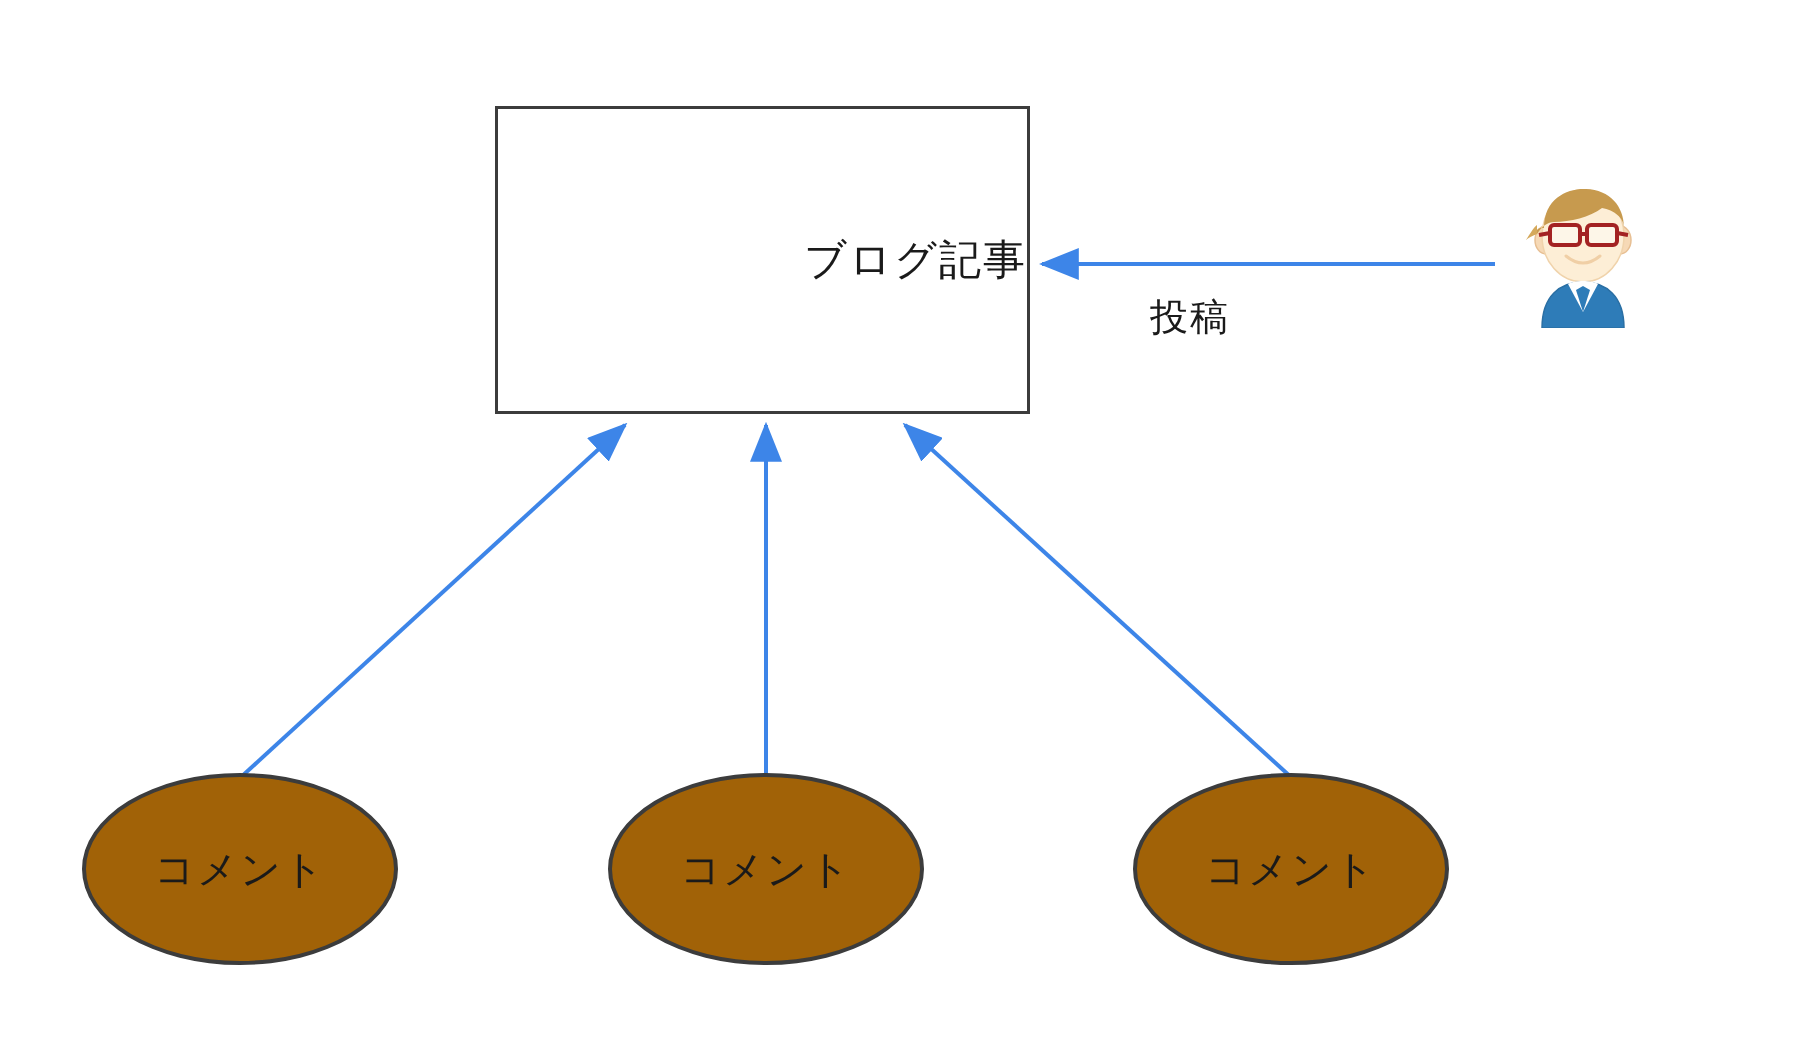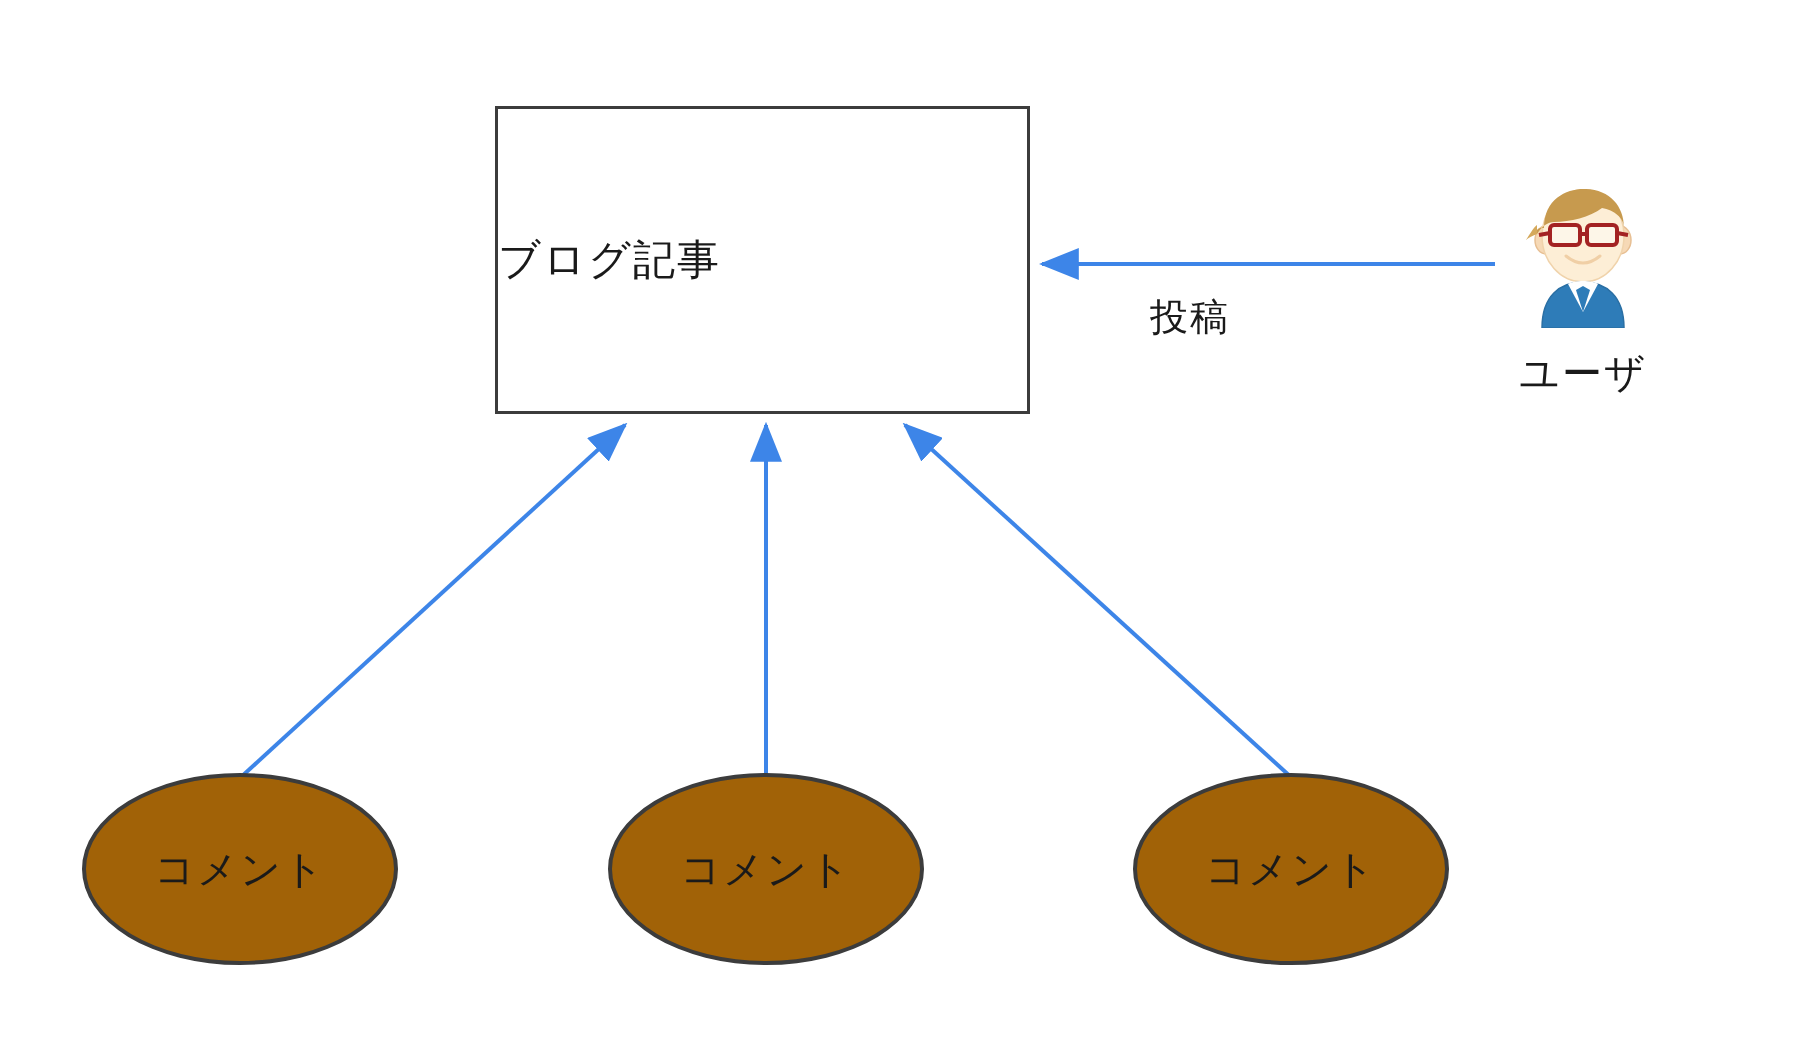--- a/index.html
+++ b/index.html
@@ -30,21 +30,21 @@
     position: absolute;
     left: 495px;
     top: 106px;
     width: 535px;
     height: 308px;
     box-sizing: border-box;
     border: 3px solid #3c3c3c;
     background: #ffffff;
     display: flex;
     align-items: center;
-    justify-content: flex-start;
+    justify-content: flex-end;
   }
   .article-label {
     font-size: 42px;
     color: #1a1a1a;
     letter-spacing: 2px;
     white-space: nowrap;
   }
   
   .comment-node {
     position: absolute;
@@ -161,16 +161,15 @@
         <line x1="82" y1="56" x2="89" y2="56" stroke="#a32222" stroke-width="4"></line>
         <line x1="41" y1="57" x2="52" y2="55" stroke="#a32222" stroke-width="4"></line>
         <line x1="119" y1="55" x2="130" y2="57" stroke="#a32222" stroke-width="4"></line>
       </g>
 
       <path d="M44 150 C44 118 62 104 85 104 C108 104 126 118 126 150 Z" fill="#2e7cb8" stroke="#2a6fa4" stroke-width="1.5"></path>
 
       <path d="M70 106 L85 134 L100 106 C94 102 76 102 70 106 Z" fill="#ffffff"></path>
       <path d="M85 134 L78 112 L85 108 L92 112 Z" fill="#2e7cb8"></path>
     </svg>
-    <div class="user-caption">ユーザ</div>
   </div>
 
 </div>
 
 </body></html>

